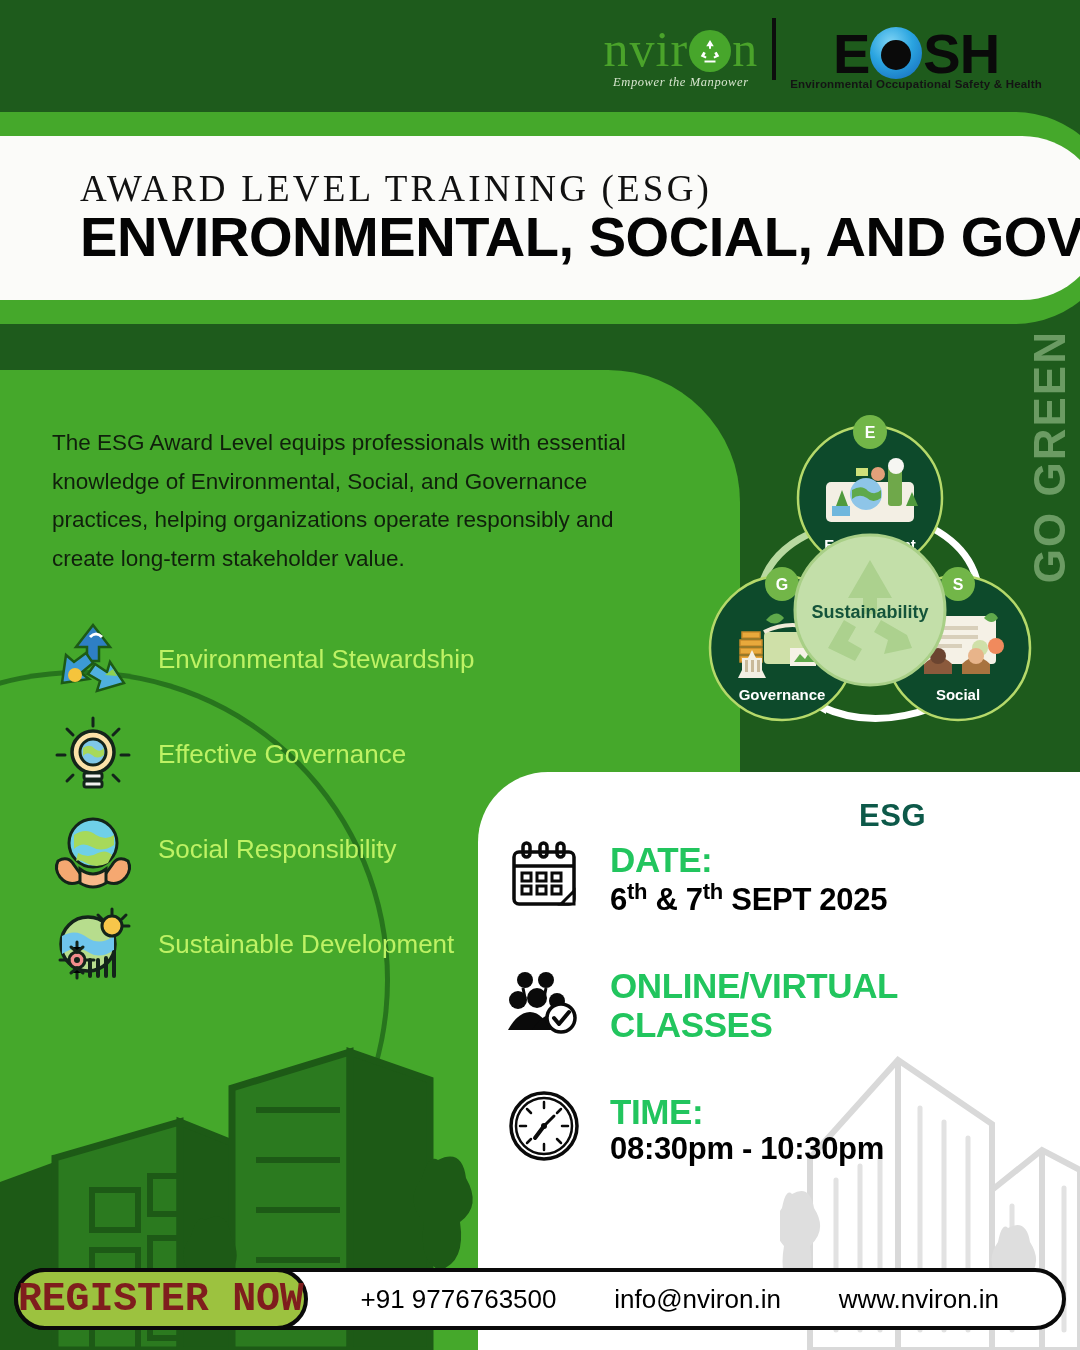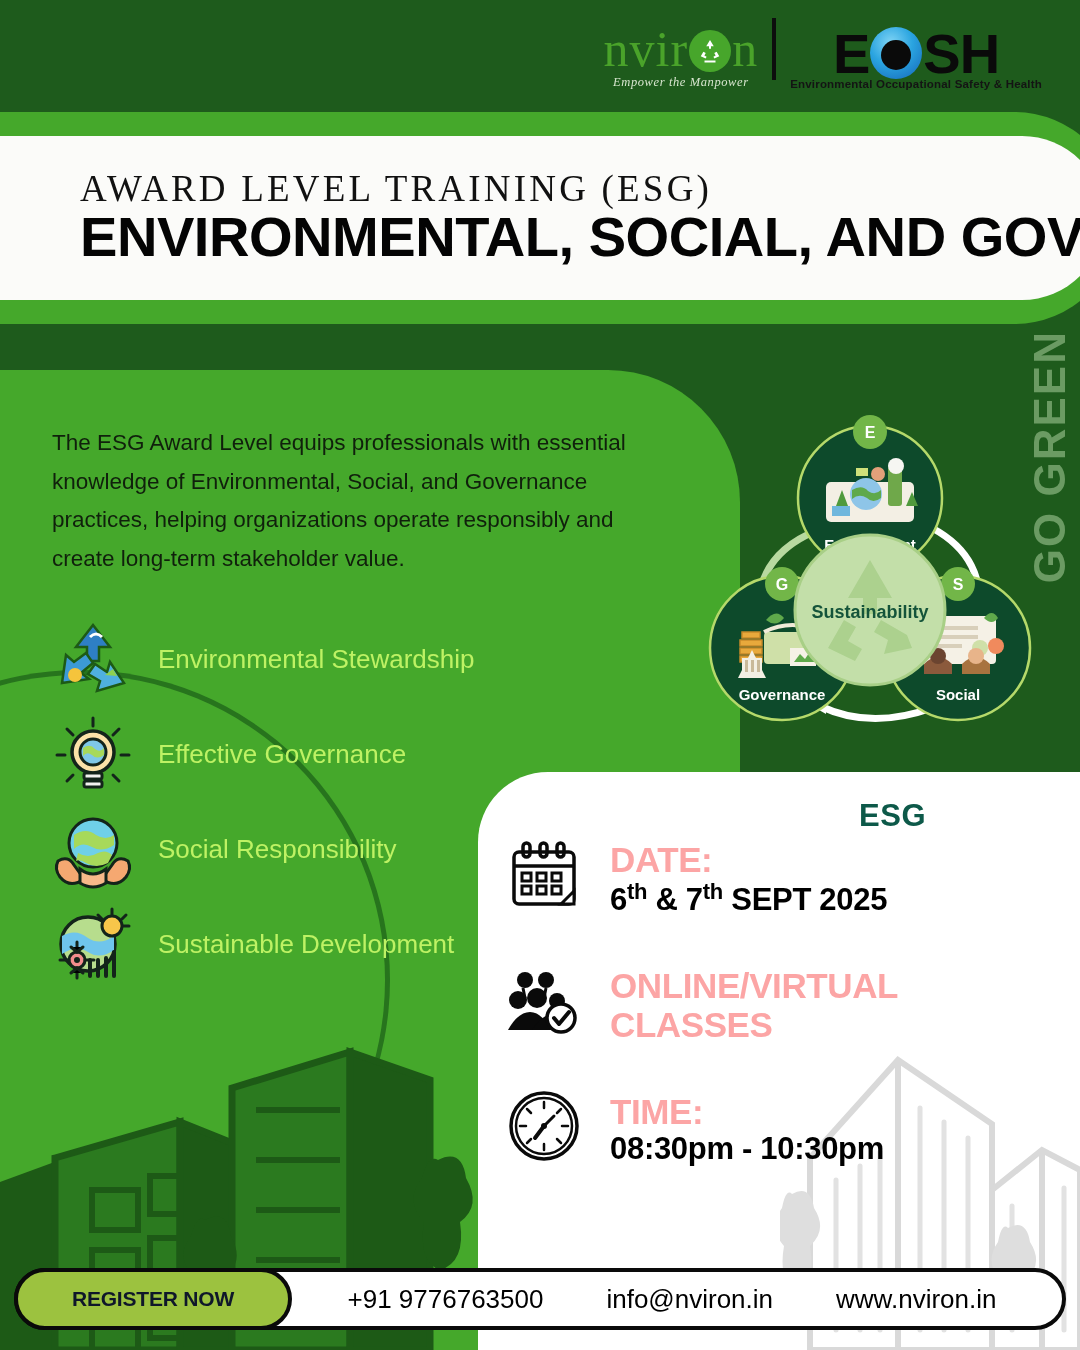--- a/index.html
+++ b/index.html
@@ -129,37 +129,37 @@
   }
   .esg-tag {
     position: absolute; top: 784px; right: 154px; z-index: 9;
     font-size: 31px; font-weight: 800; color: #0d5949; letter-spacing: .5px; margin-top: 14px;
   }
 
   .info-list { position: absolute; top: 838px; left: 508px; width: 560px; z-index: 9; }
   .info-row { display: flex; align-items: flex-start; gap: 30px; margin-bottom: 46px; }
   .info-icon { width: 72px; height: 72px; flex: 0 0 72px; }
   .info-text { padding-top: 2px; }
-  .info-head { font-size: 35px; font-weight: 800; color: #fca5a5; line-height: 1.12; letter-spacing: -.4px; }
+  .info-head { font-size: 35px; font-weight: 800; color: #22c55e; line-height: 1.12; letter-spacing: -.4px; }
   .info-sub  { font-size: 31px; font-weight: 800; color: #000; line-height: 1.14; letter-spacing: -.3px; }
   .info-sub sup { font-size: 22px; vertical-align: super; }
 
   
   .footer-bar {
     position: absolute; left: 14px; bottom: 20px;
     width: 1052px; height: 62px;
     background: #ffffff; border: 4px solid #0a0a0a; border-radius: 34px;
     z-index: 12; display: flex; align-items: center;
   }
   .register-pill {
     margin-left: -4px; height: 62px; min-width: 278px;
     background: #9cc23f; border: 4px solid #0a0a0a; border-radius: 34px;
     display: flex; align-items: center; justify-content: center;
-    font-family: Liberation Sans, sans-serif;
-    font-size: 21px; font-weight: 800; color: #0f172a; letter-spacing: -.2px;
+    font-family: Liberation Mono, monospace;
+    font-size: 40px; font-weight: 800; color: #7f1d1d; letter-spacing: -.2px;
   }
   .contact-row {
     flex: 1; display: flex; align-items: center; justify-content: space-around;
     padding: 0 34px 0 24px;
   }
   .contact-item { font-size: 26px; color: #000000; white-space: nowrap; }
 
   
   .bld-green { position: absolute; left: 0; bottom: 0; width: 520px; height: 340px; z-index: 4; }
   .bld-gray  { position: absolute; right: 0; bottom: 0; width: 300px; height: 320px; z-index: 8; }

